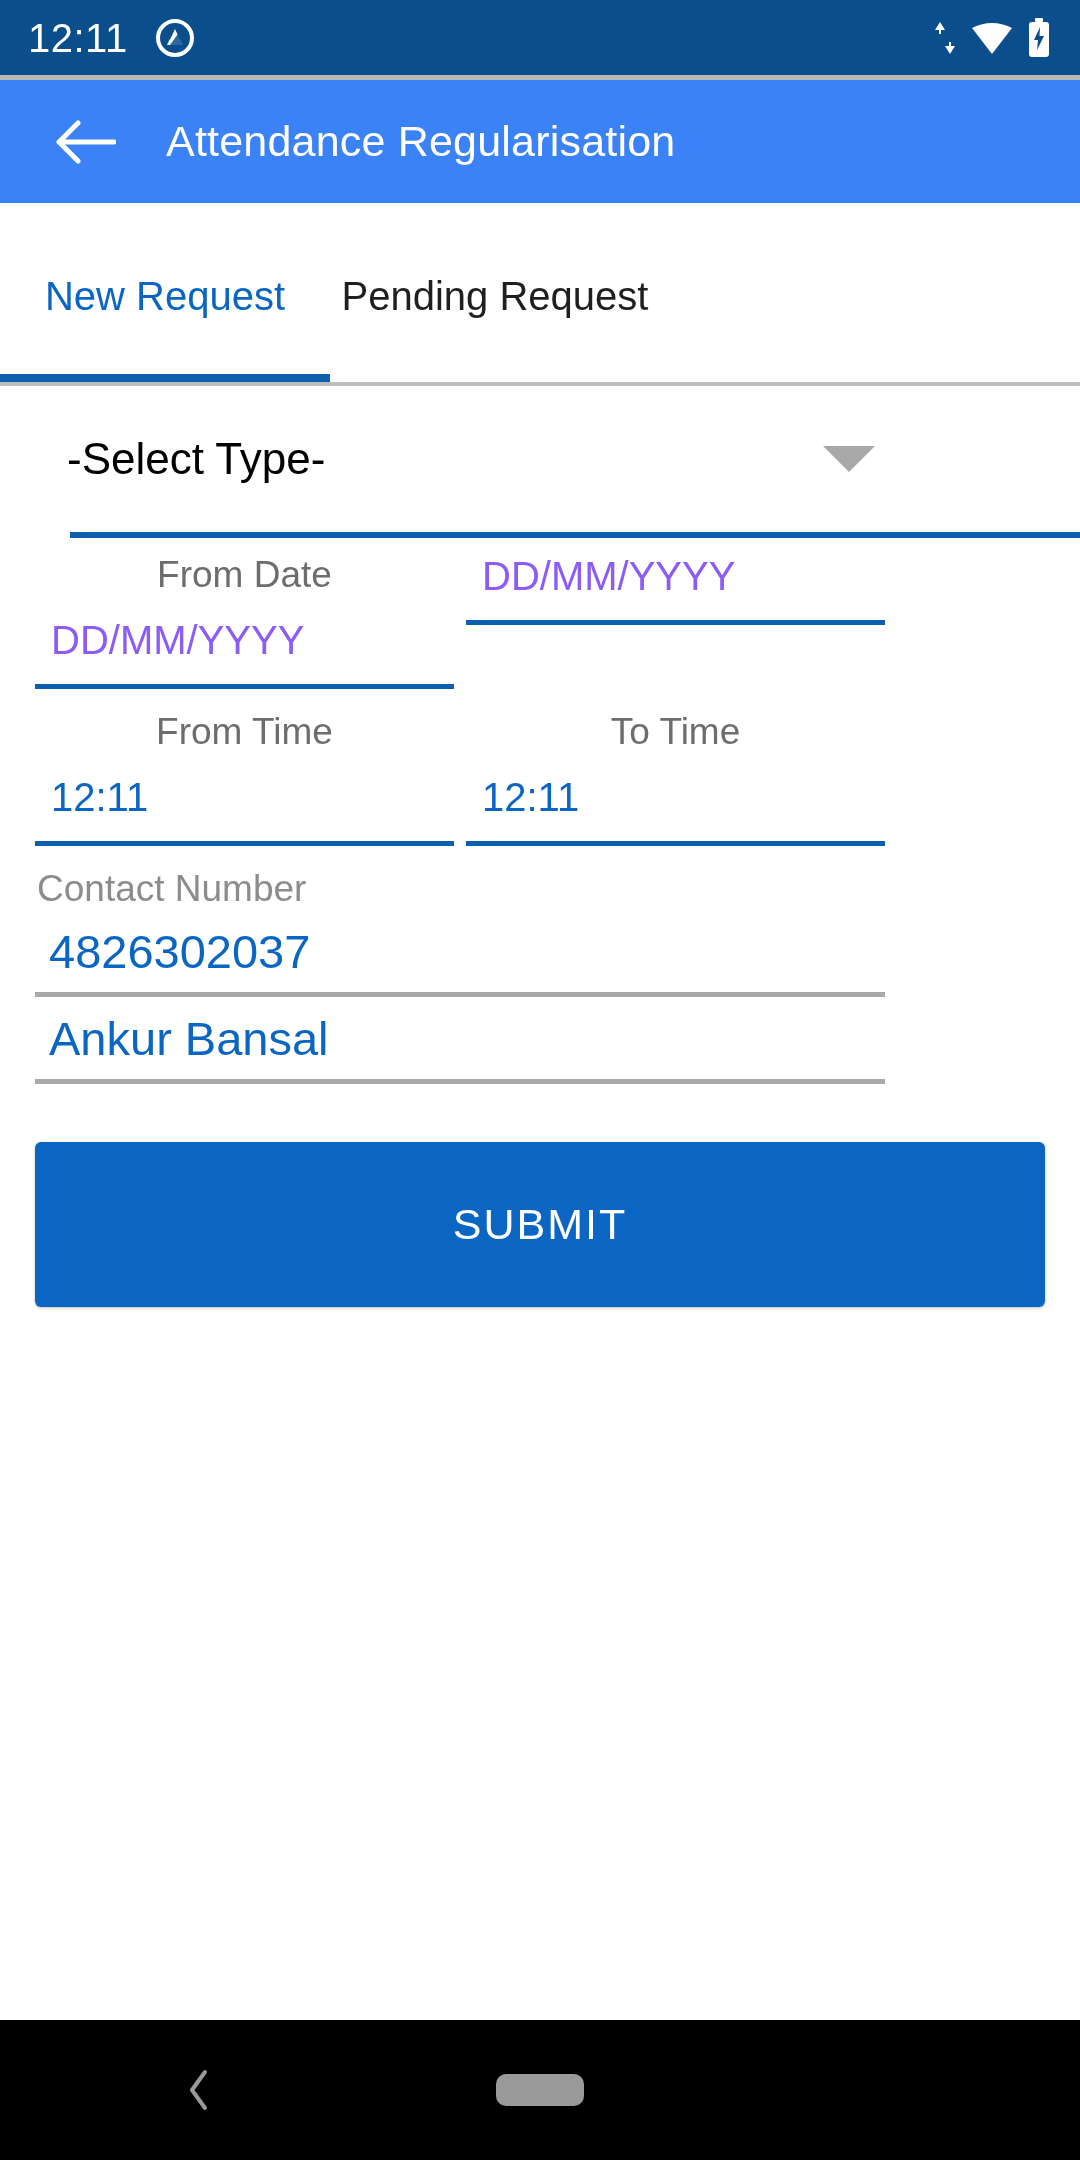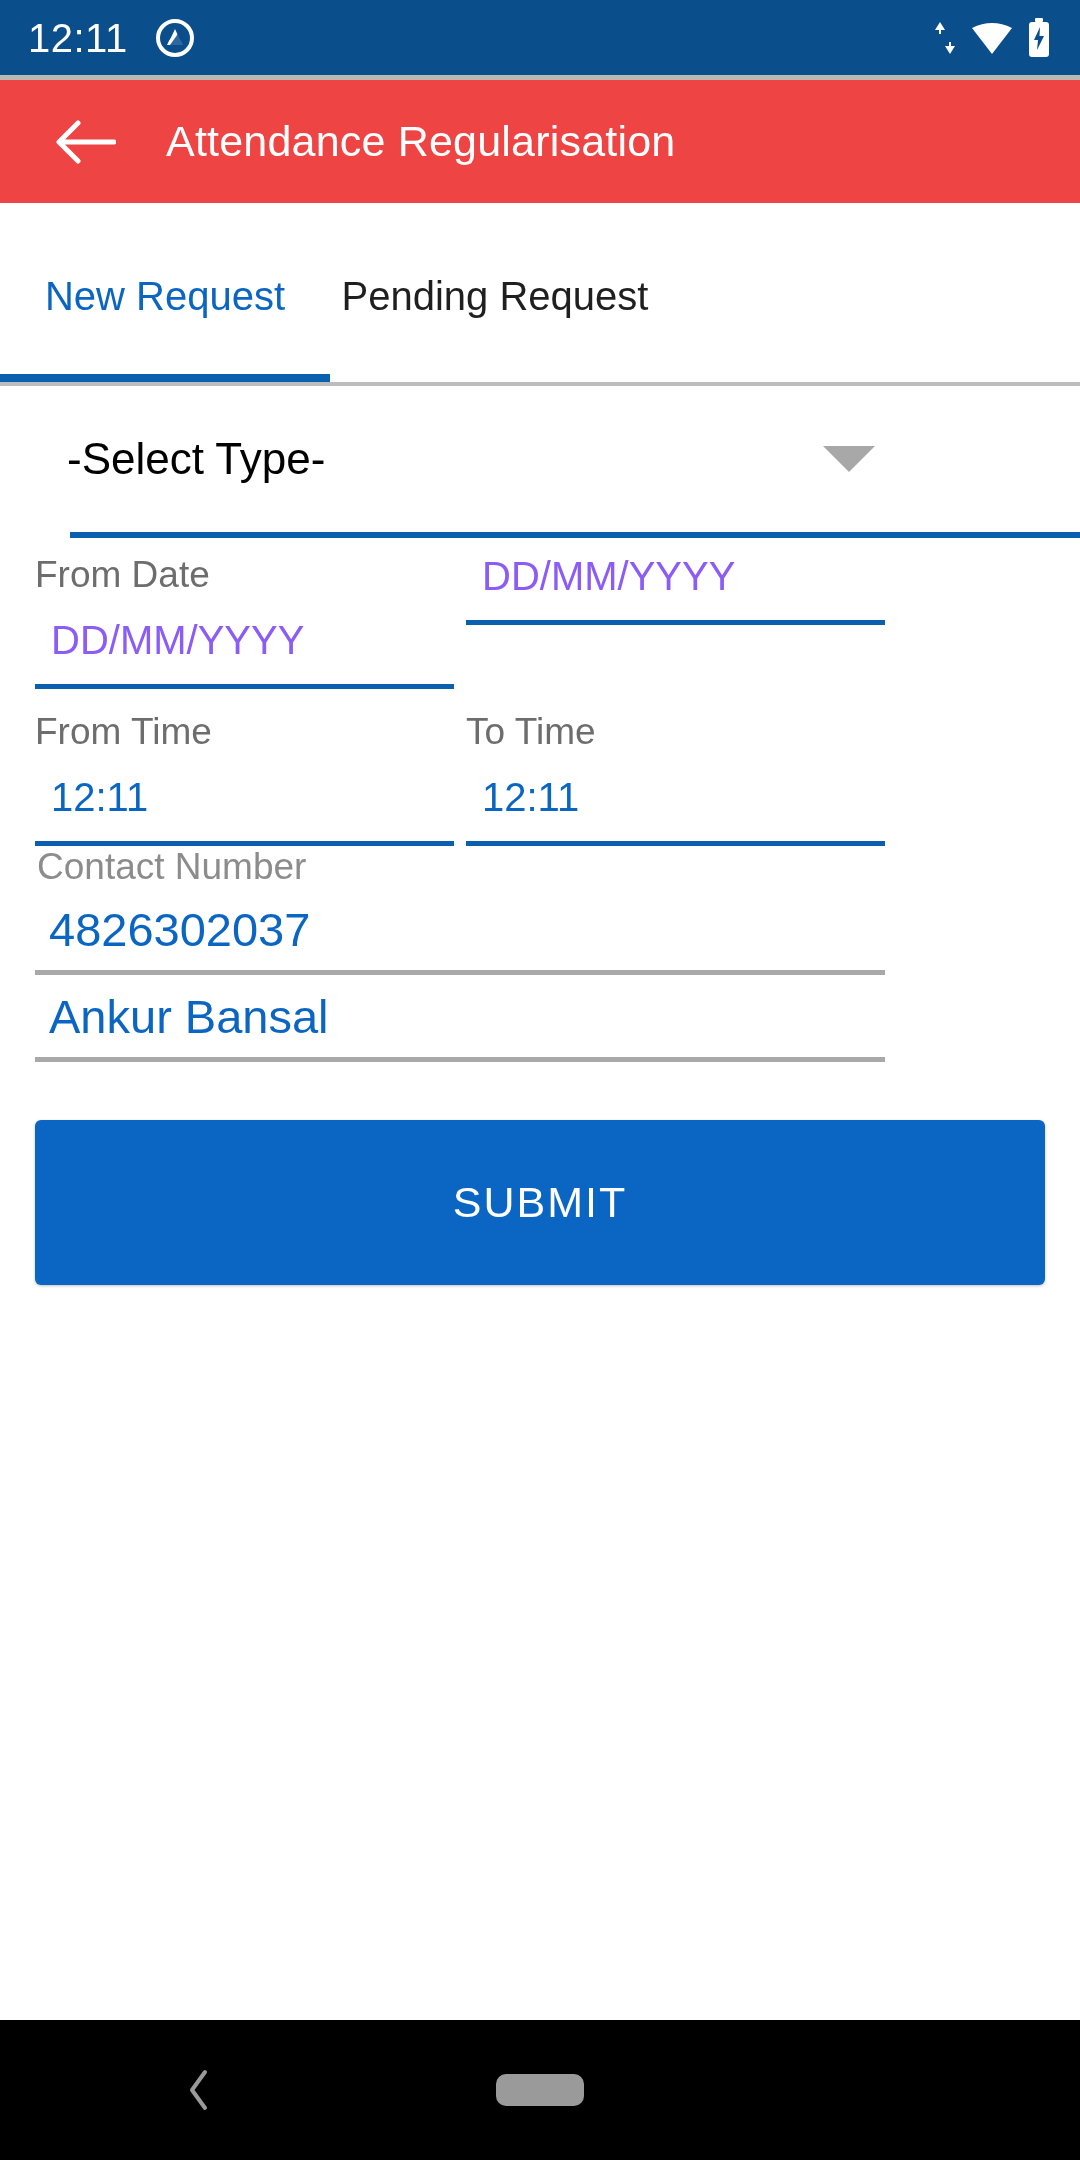--- a/index.html
+++ b/index.html
@@ -32,21 +32,21 @@
   .icon-battery { width:26px; height:40px; display:block; }
   .status-divider {
     position:absolute; top:75px; left:0;
     width:1080px; height:5px; background:#b9b9b4;
   }
 
   
   .app-bar {
     position:absolute; top:80px; left:0;
     width:1080px; height:123px;
-    background:#ef4444;
+    background:#3b82f6;
     display:flex; align-items:center;
   }
   .back-btn {
     width:110px; height:110px; margin-left:30px;
     display:flex; align-items:center; justify-content:center;
     cursor:pointer;
   }
   .back-arrow { width:62px; height:48px; display:block; }
   .app-title {
     color:#ffffff; font-size:43px; font-weight:400;
@@ -104,21 +104,21 @@
     position:absolute; left:35px; top:146px;
     width:1015px; height:6px; background:#0B5FAF;
   }
 
   
   .field-row {
     position:relative;
     display:flex;
     margin:0 35px;
   }
-  .field-col { width:500px; }
+  .field-col { width:500px;text-align:center; }
   .field-col.right { margin-left:12px; }
 
   .field-label {
     font-size:37px; color:#6d6d6d; font-weight:400;
     padding-top:22px;
   }
   .field-value {
     font-size:40px; height:88px; display:flex; align-items:center;
     padding-left:16px;
   }
@@ -129,21 +129,21 @@
   
   .reason-block { position:relative; margin:0 35px; }
   .reason-label {
     font-size:37px; color:#0B66C3; padding-top:26px; padding-left:2px;
   }
   .reason-input { height:90px; }
   .reason-underline { height:6px; background:#0B5FAF; }
 
   
   .stack-field { position:relative; margin:0 35px; }
-  .stack-label { font-size:37px; color:#8c8c8c; padding-left:2px; }
+  .stack-label { font-size:37px; color:#8c8c8c; padding-top:22px; padding-left:2px; }
   .stack-value {
     font-size:47px; color:#0B66C3; padding-left:14px;
     height:82px; display:flex; align-items:center;
   }
   .stack-underline { height:5px; background:#a9a9a9; }
 
   
   .submit-wrap { margin:58px 35px 0 35px; }
   .submit-btn {
     width:1010px; height:165px;

